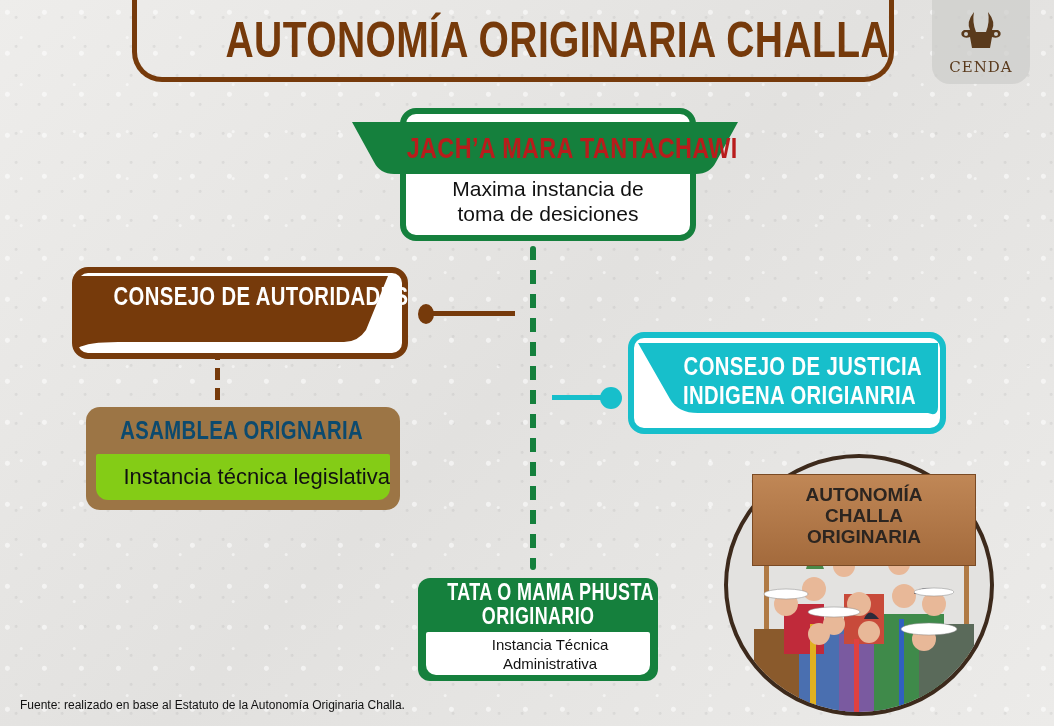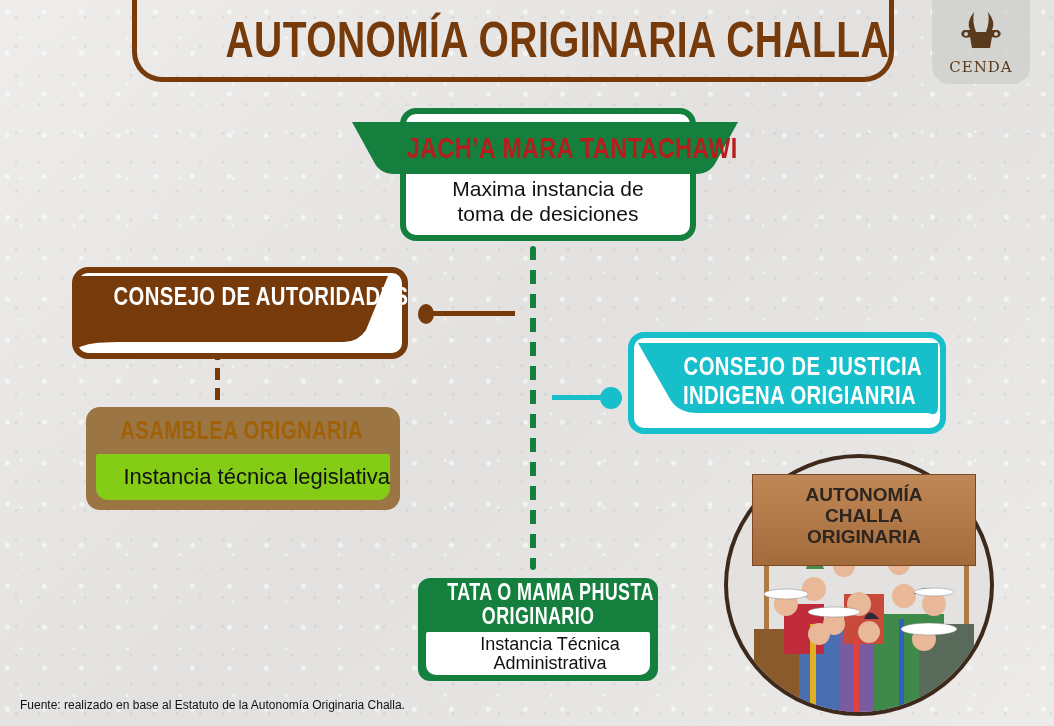--- a/index.html
+++ b/index.html
@@ -90,21 +90,21 @@
     color: #fff; font-size: 26px; line-height: 29px;
   }
 
   
   #asa-box {
     left: 86px; top: 407px; width: 314px; height: 103px;
     background: #9c7545; border-radius: 14px;
   }
   #asa-title {
     left: 86px; top: 414px; width: 266px; text-align: center;
-    color: #a16207; font-size: 26px; line-height: 32px;
+    color: #0c4a6e; font-size: 26px; line-height: 32px;
   }
   #asa-desc {
     left: 96px; top: 454px; width: 294px; height: 46px;
     background: #84cc16; border-radius: 2px 2px 12px 12px;
     text-align: right; font-family: "Liberation Sans", sans-serif;
     font-size: 22px; line-height: 46px; color: #111;
   }
 
   
   #tata-box {
@@ -112,21 +112,21 @@
     background: #15803d; border-radius: 12px;
   }
   #tata-title {
     left: 418px; top: 580px; width: 240px; text-align: center;
     color: #fff; font-size: 23px; line-height: 24px;
   }
   #tata-desc {
     left: 426px; top: 632px; width: 224px; height: 43px;
     background: #fff; border-radius: 2px 2px 10px 10px;
     text-align: center; font-family: "Liberation Sans", sans-serif;
-    font-size: 18px; line-height: 19px; color: #111; padding-top: 3px; padding-left: 24px;
+    font-size: 15px; line-height: 19px; color: #111; padding-top: 3px; padding-left: 24px;
   }
 
   
   #conn-vert {
     left: 530px; top: 246px; width: 6px; height: 324px;
     background: repeating-linear-gradient(to bottom, #15803d 0 14px, transparent 14px 24px);
     border-radius: 3px;
   }
   #conn-brown-line { left: 425px; top: 311px; width: 90px; height: 5px; background: #763a0b; }
   #conn-brown-dot { left: 418px; top: 304px; width: 16px; height: 20px; border-radius: 50%; background: #763a0b; }

